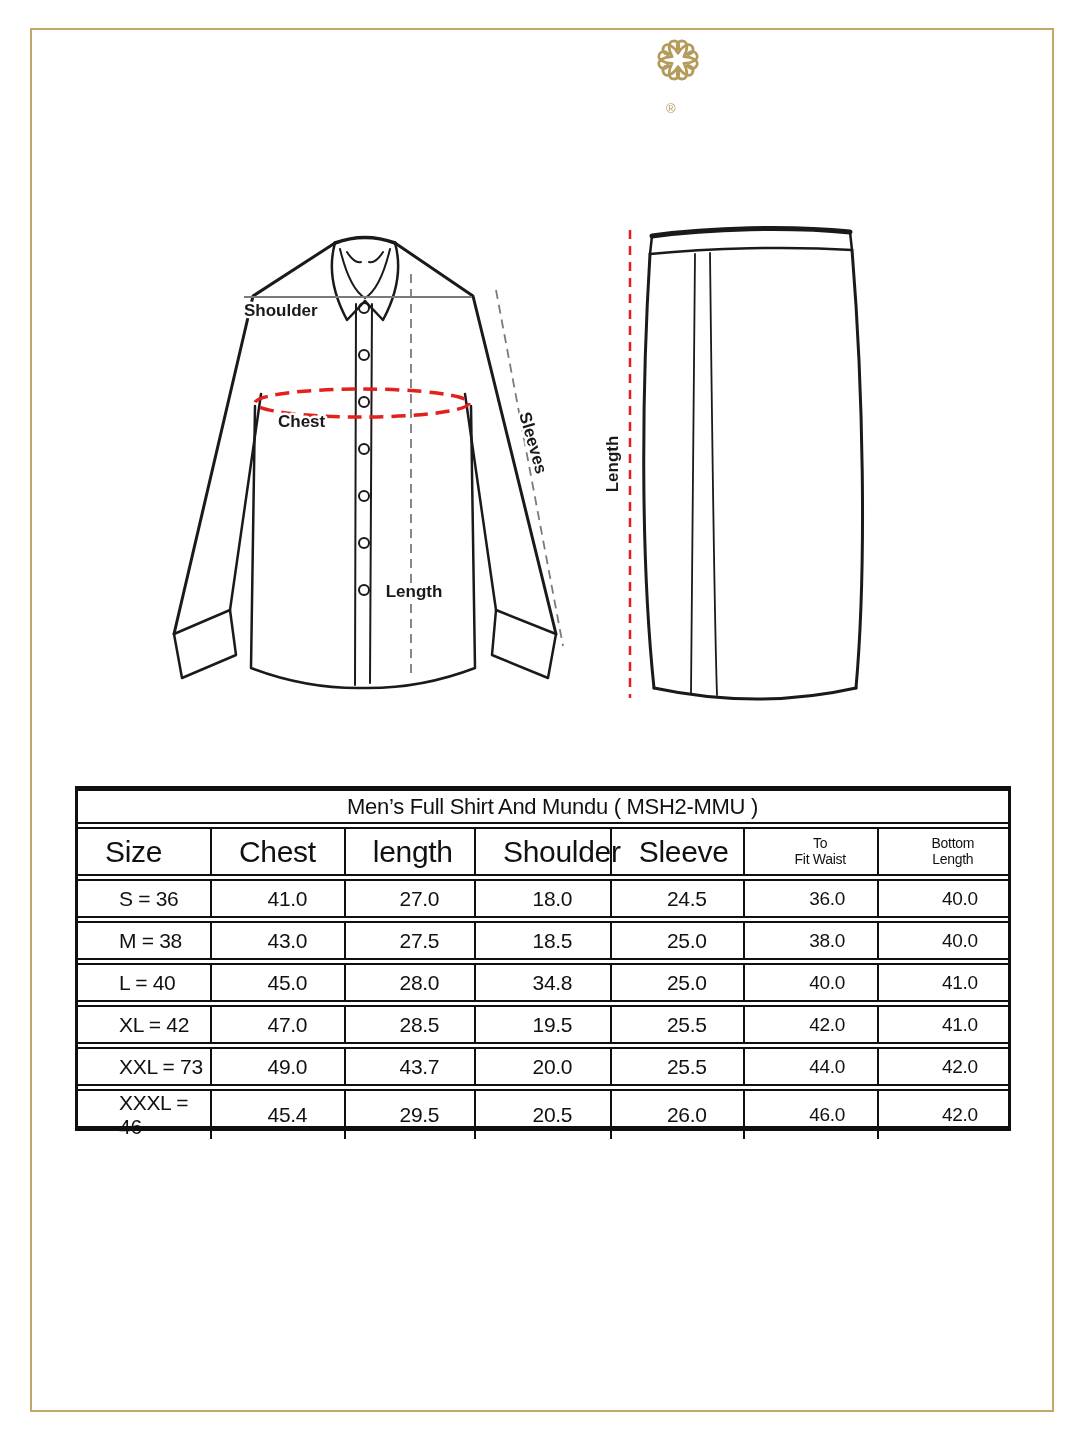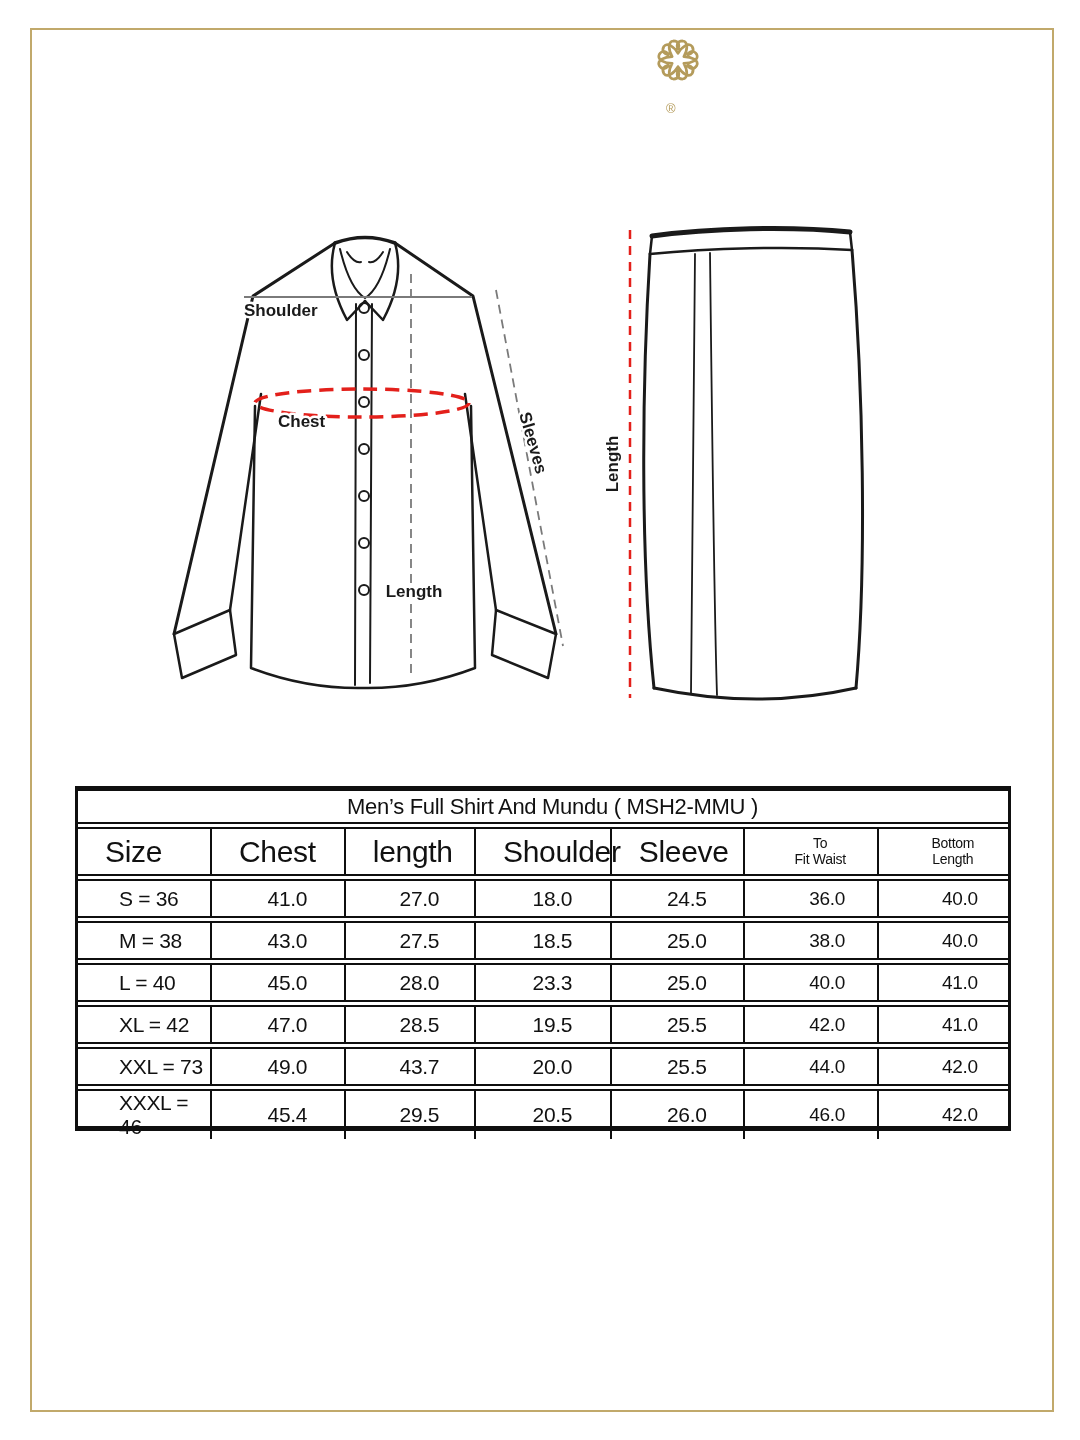--- a/index.html
+++ b/index.html
@@ -172,21 +172,21 @@
       <div class="cell">27.5</div>
       <div class="cell">18.5</div>
       <div class="cell">25.0</div>
       <div class="cell small">38.0</div>
       <div class="cell small">40.0</div>
     </div>
     <div class="trow r-data">
       <div class="cell c-left">L = 40</div>
       <div class="cell">45.0</div>
       <div class="cell">28.0</div>
-      <div class="cell">23.3</div>
+      <div class="cell">34.8</div>
       <div class="cell">25.0</div>
       <div class="cell small">40.0</div>
       <div class="cell small">41.0</div>
     </div>
     <div class="trow r-data">
       <div class="cell c-left">XL = 42</div>
       <div class="cell">47.0</div>
       <div class="cell">28.5</div>
       <div class="cell">19.5</div>
       <div class="cell">25.5</div>

